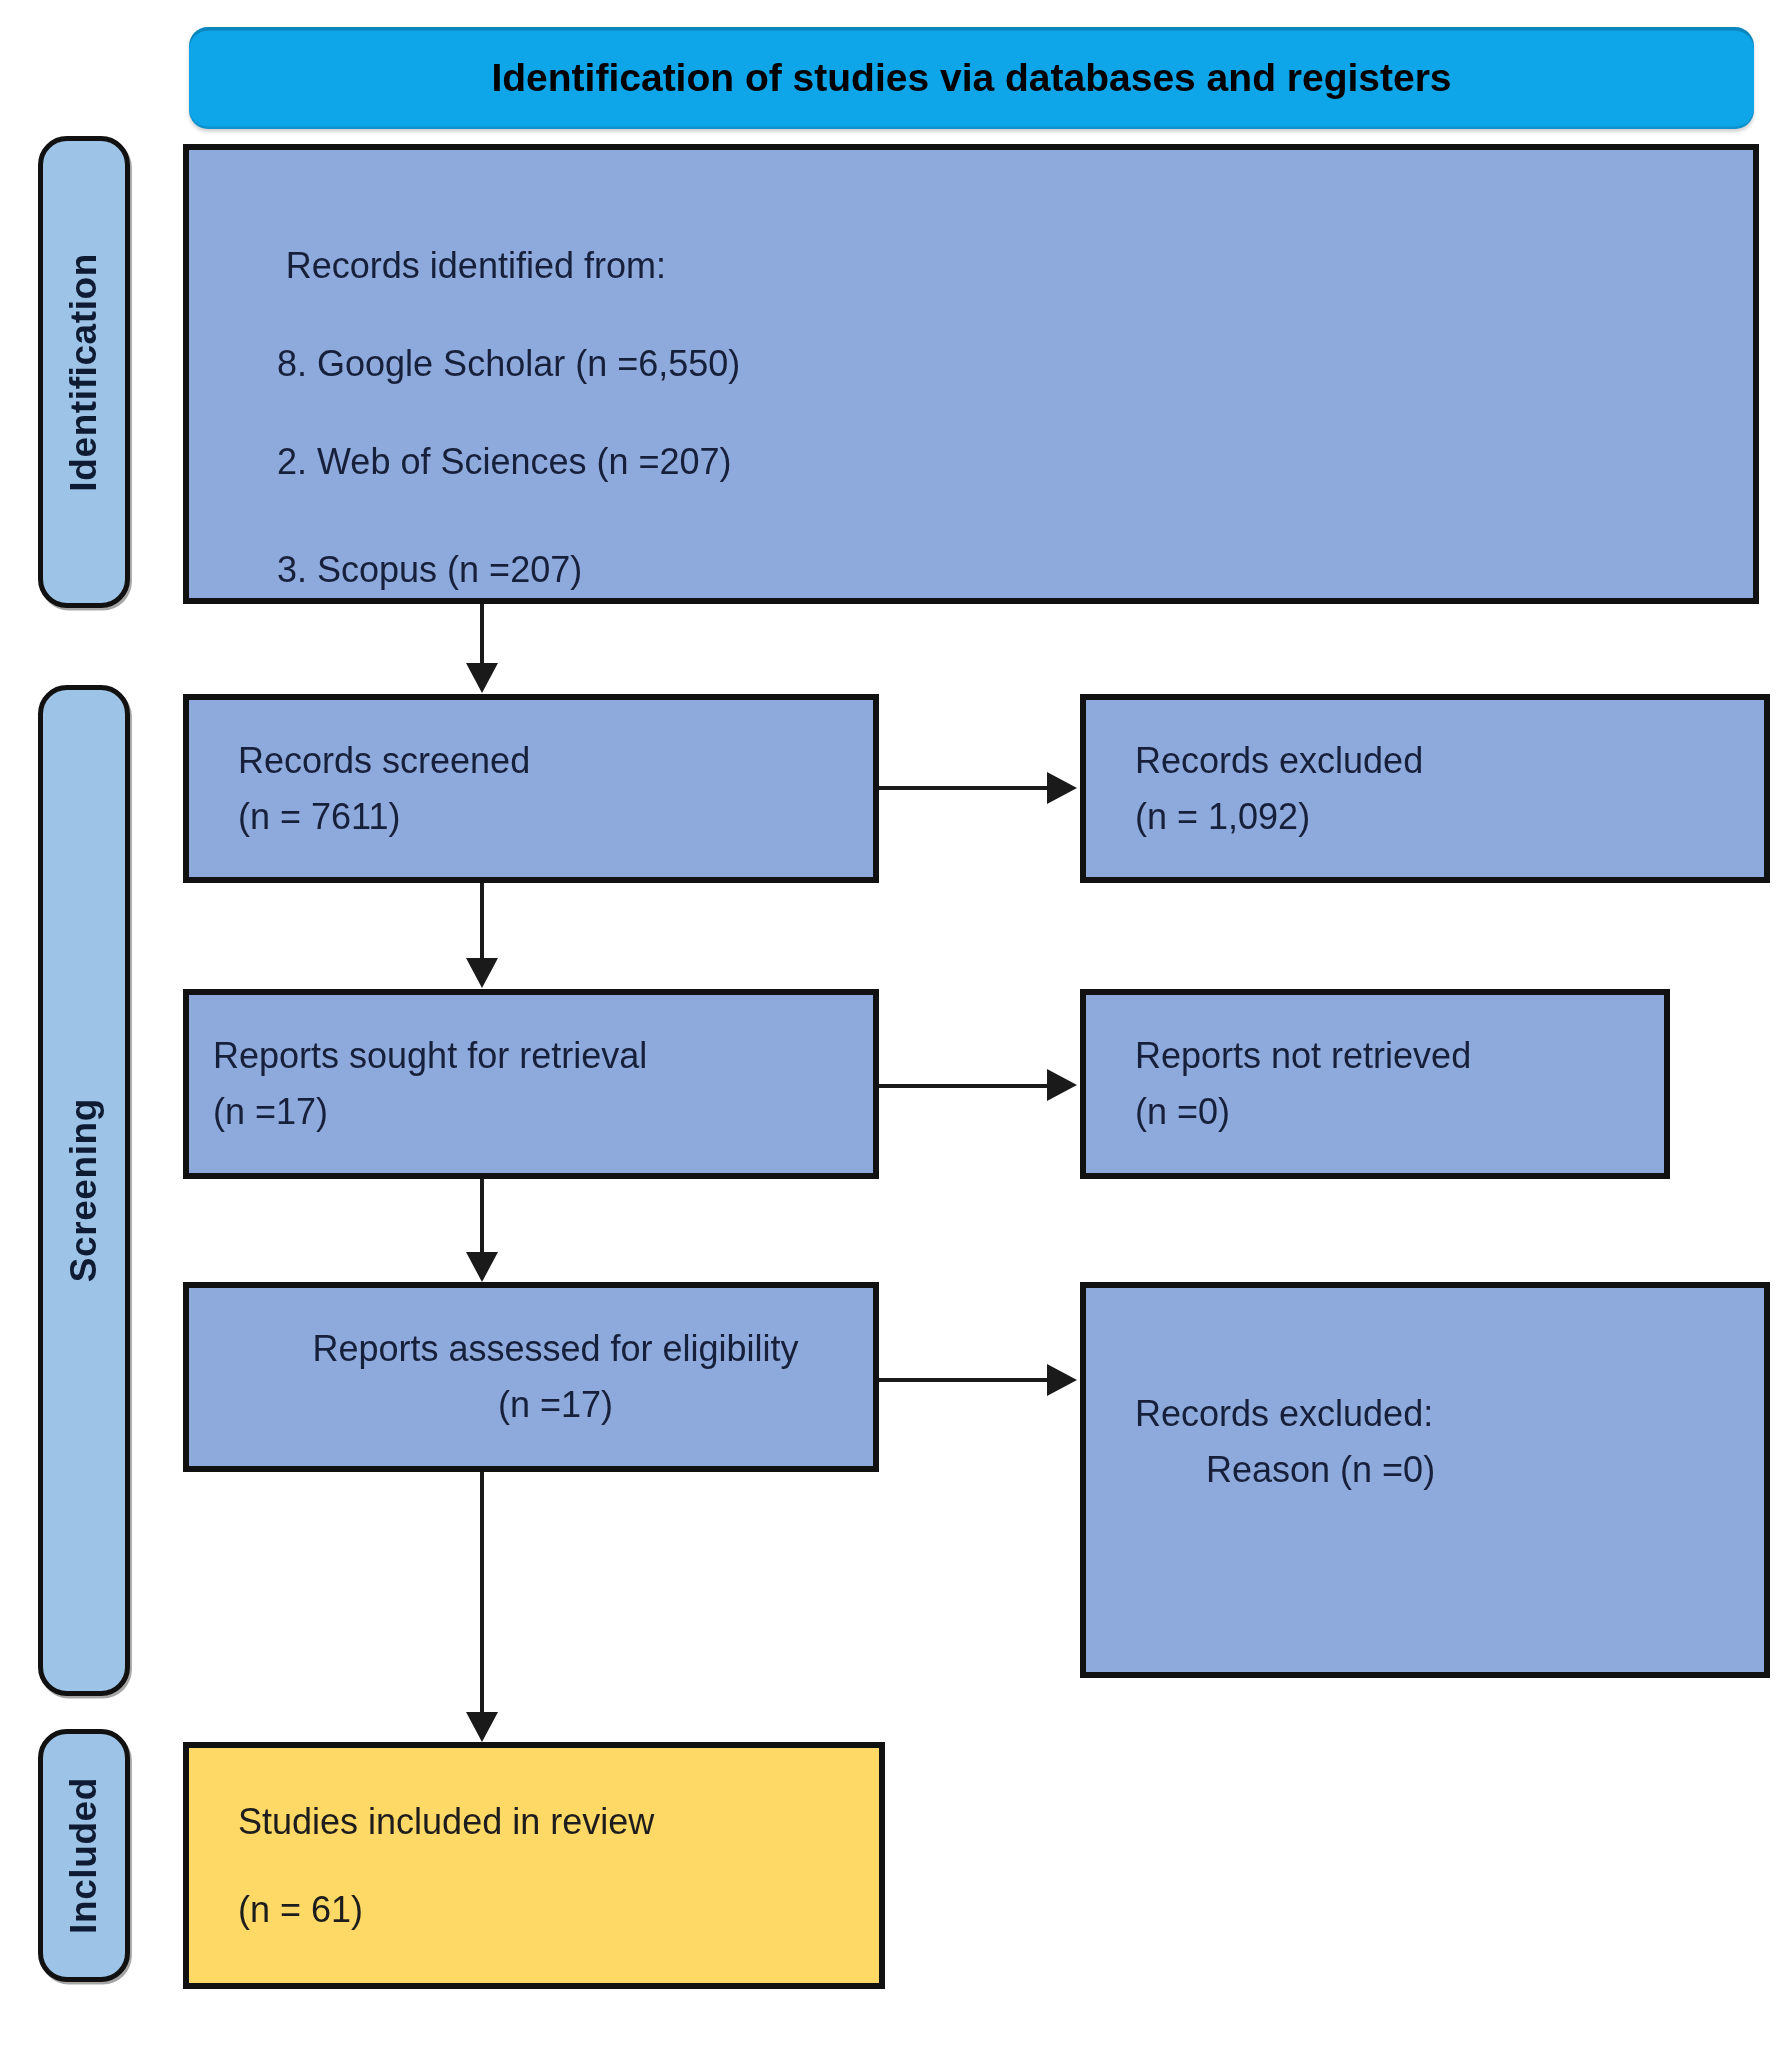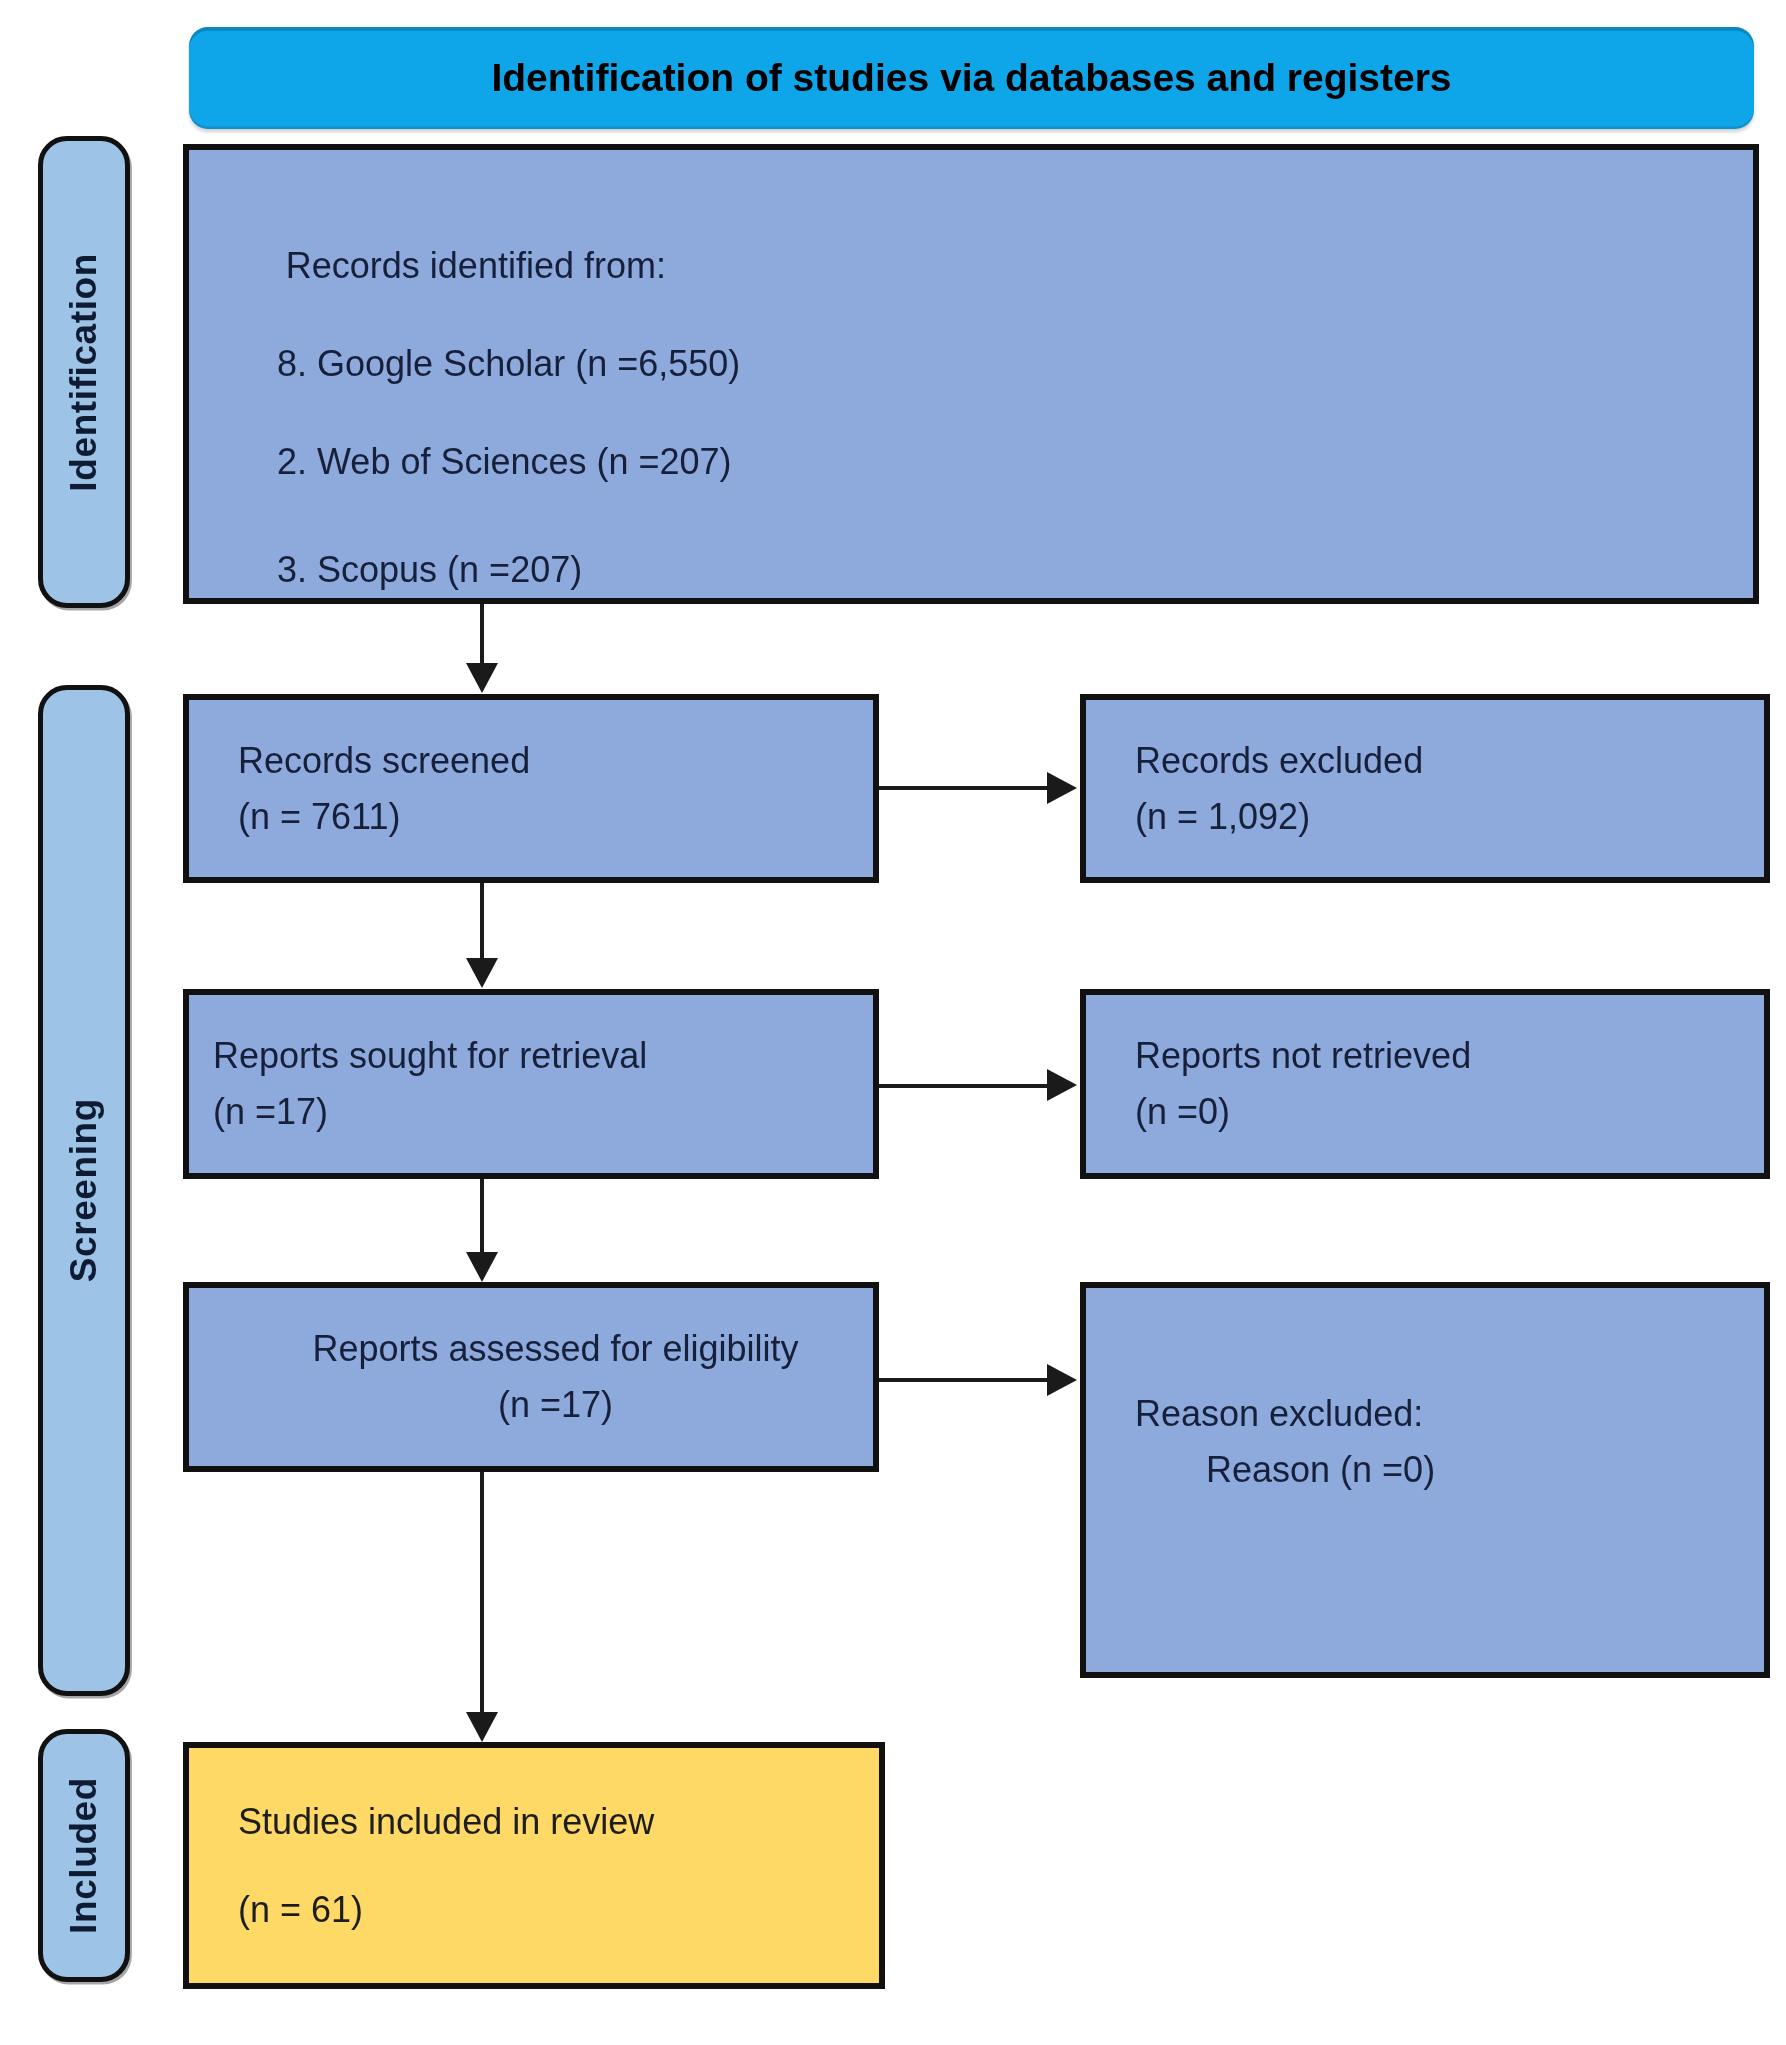--- a/index.html
+++ b/index.html
@@ -42,21 +42,21 @@
     background:#8EA9DB; border:6.3px solid #111111;
     color:#17203A; font-size:36px; line-height:1.55;
     display:flex; flex-direction:column; justify-content:center;
   }
   .box-identified      { left:183px;  top:144px;  width:1576px; height:460px; justify-content:space-between; padding:88px 38px 0 88px; line-height:1.56; }
   .box-identified .heading { margin-left:8.8px; }
   .box-identified .item3   { margin-top:10px; }
   .box-screened        { left:183px;  top:694px; width:696px; height:189px; padding-left:49px; }
   .box-excluded        { left:1080px; top:694px; width:690px; height:189px; padding-left:49px; }
   .box-sought          { left:183px;  top:989px; width:696px; height:190px; padding-left:24px; }
-  .box-notretrieved    { left:1080px; top:989px; width:690px; height:190px; padding-left:49px; }
+  .box-notretrieved    { left:1080px; top:989px; width:590px; height:190px; padding-left:49px; }
   .box-assessed        { left:183px;  top:1282px; width:696px; height:190px; padding-left:49px;text-align:center; }
   .box-reportsexcluded { left:1080px; top:1282px; width:690px; height:396px; padding-left:49px; padding-bottom:76px; }
   .box-reportsexcluded .indent { padding-left:71px; }
   .box-included        { left:183px;  top:1742px; width:702px; height:247px; padding-left:49px; background:#FFD966; color:#1D1D1D;gap:32px; }
 
   
   .vline { position:absolute; width:4.4px; background:#1A1A1A; }
   .hline { position:absolute; height:4.4px; background:#1A1A1A; }
   .head-down {
     position:absolute; width:0; height:0;
@@ -111,21 +111,21 @@
   <div class="fbox box-notretrieved">
     <div>Reports not retrieved</div>
     <div>(n =0)</div>
   </div>
 
   <div class="fbox box-assessed">
     <div>Reports assessed for eligibility</div>
     <div>(n =17)</div>
   </div>
   <div class="fbox box-reportsexcluded">
-    <div>Reason excluded:</div>
+    <div>Records excluded:</div>
     <div class="indent">Reason (n =0)</div>
   </div>
 
   <div class="fbox box-included">
     <div>Studies included in review</div>
     <div>(n = 61)</div>
   </div>
 
   <div>
     <div class="vline" style="left:480px; top:604px; height:59px;"></div>

